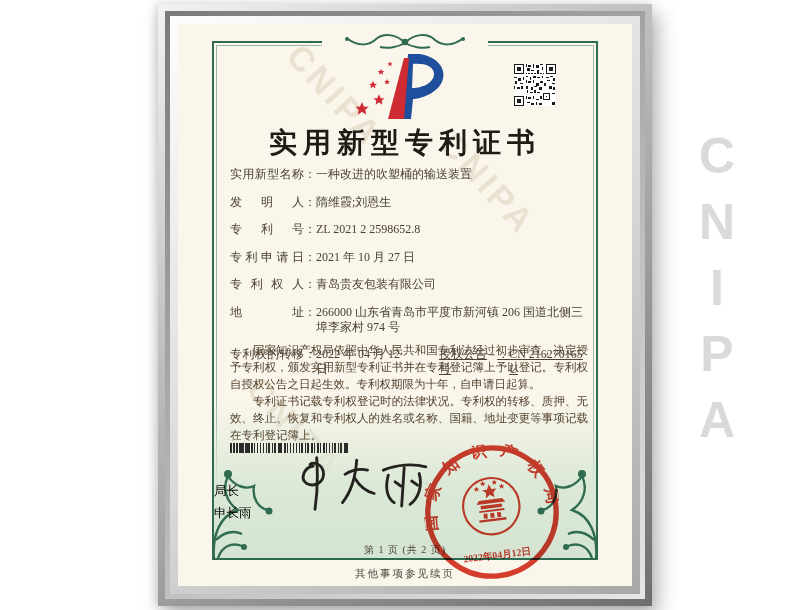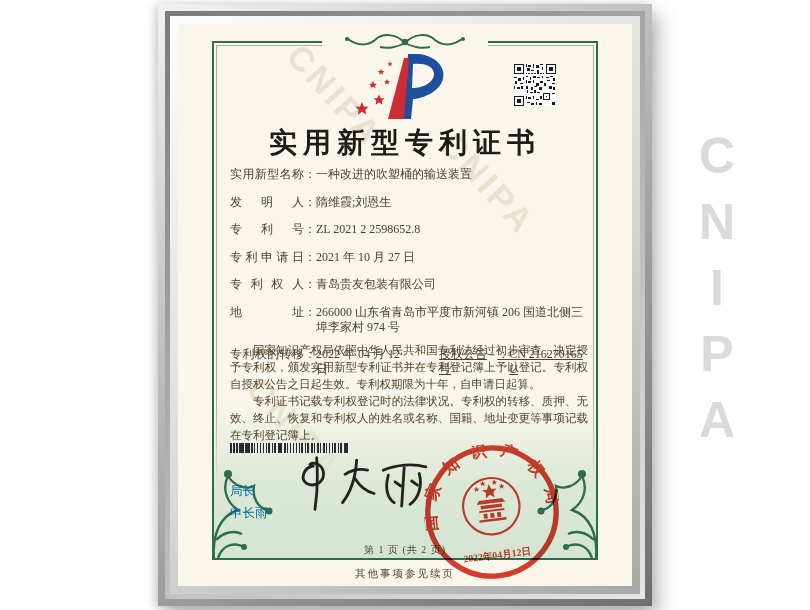--- a/index.html
+++ b/index.html
@@ -96,21 +96,21 @@
     font-size:11.5px;line-height:17px;color:#54432e;text-align:justify;}
   .paras p{margin:0;text-indent:2em;}
 
   
   .barcode{
     position:absolute;left:52px;top:419px;width:120px;height:10px;
     background-image:
       repeating-linear-gradient(90deg,#2b2b2b 0 1.5px,rgba(0,0,0,0) 1.5px 3px),
       repeating-linear-gradient(90deg,#2b2b2b 0 1px,rgba(0,0,0,0) 1px 5.5px);
   }
-  .sig-block{position:absolute;left:52px;top:456px;font-size:12.5px;color:#0369a1;line-height:22px;}
+  .sig-block{position:absolute;left:36px;top:456px;font-size:12.5px;color:#000000;line-height:22px;}
   .sig-hand{position:absolute;left:112px;top:422px;width:150px;height:80px;line-height:0;}
   .seal{
     position:absolute;left:246px;top:420px;width:136px;height:136px;line-height:0;
     transform:rotate(-7deg);opacity:.93;mix-blend-mode:multiply;z-index:5;
   }
   .page-footer{
     position:absolute;left:0;right:0;top:519px;text-align:center;
     font-size:10px;color:#4c463c;letter-spacing:1px;
   }
   .note{

